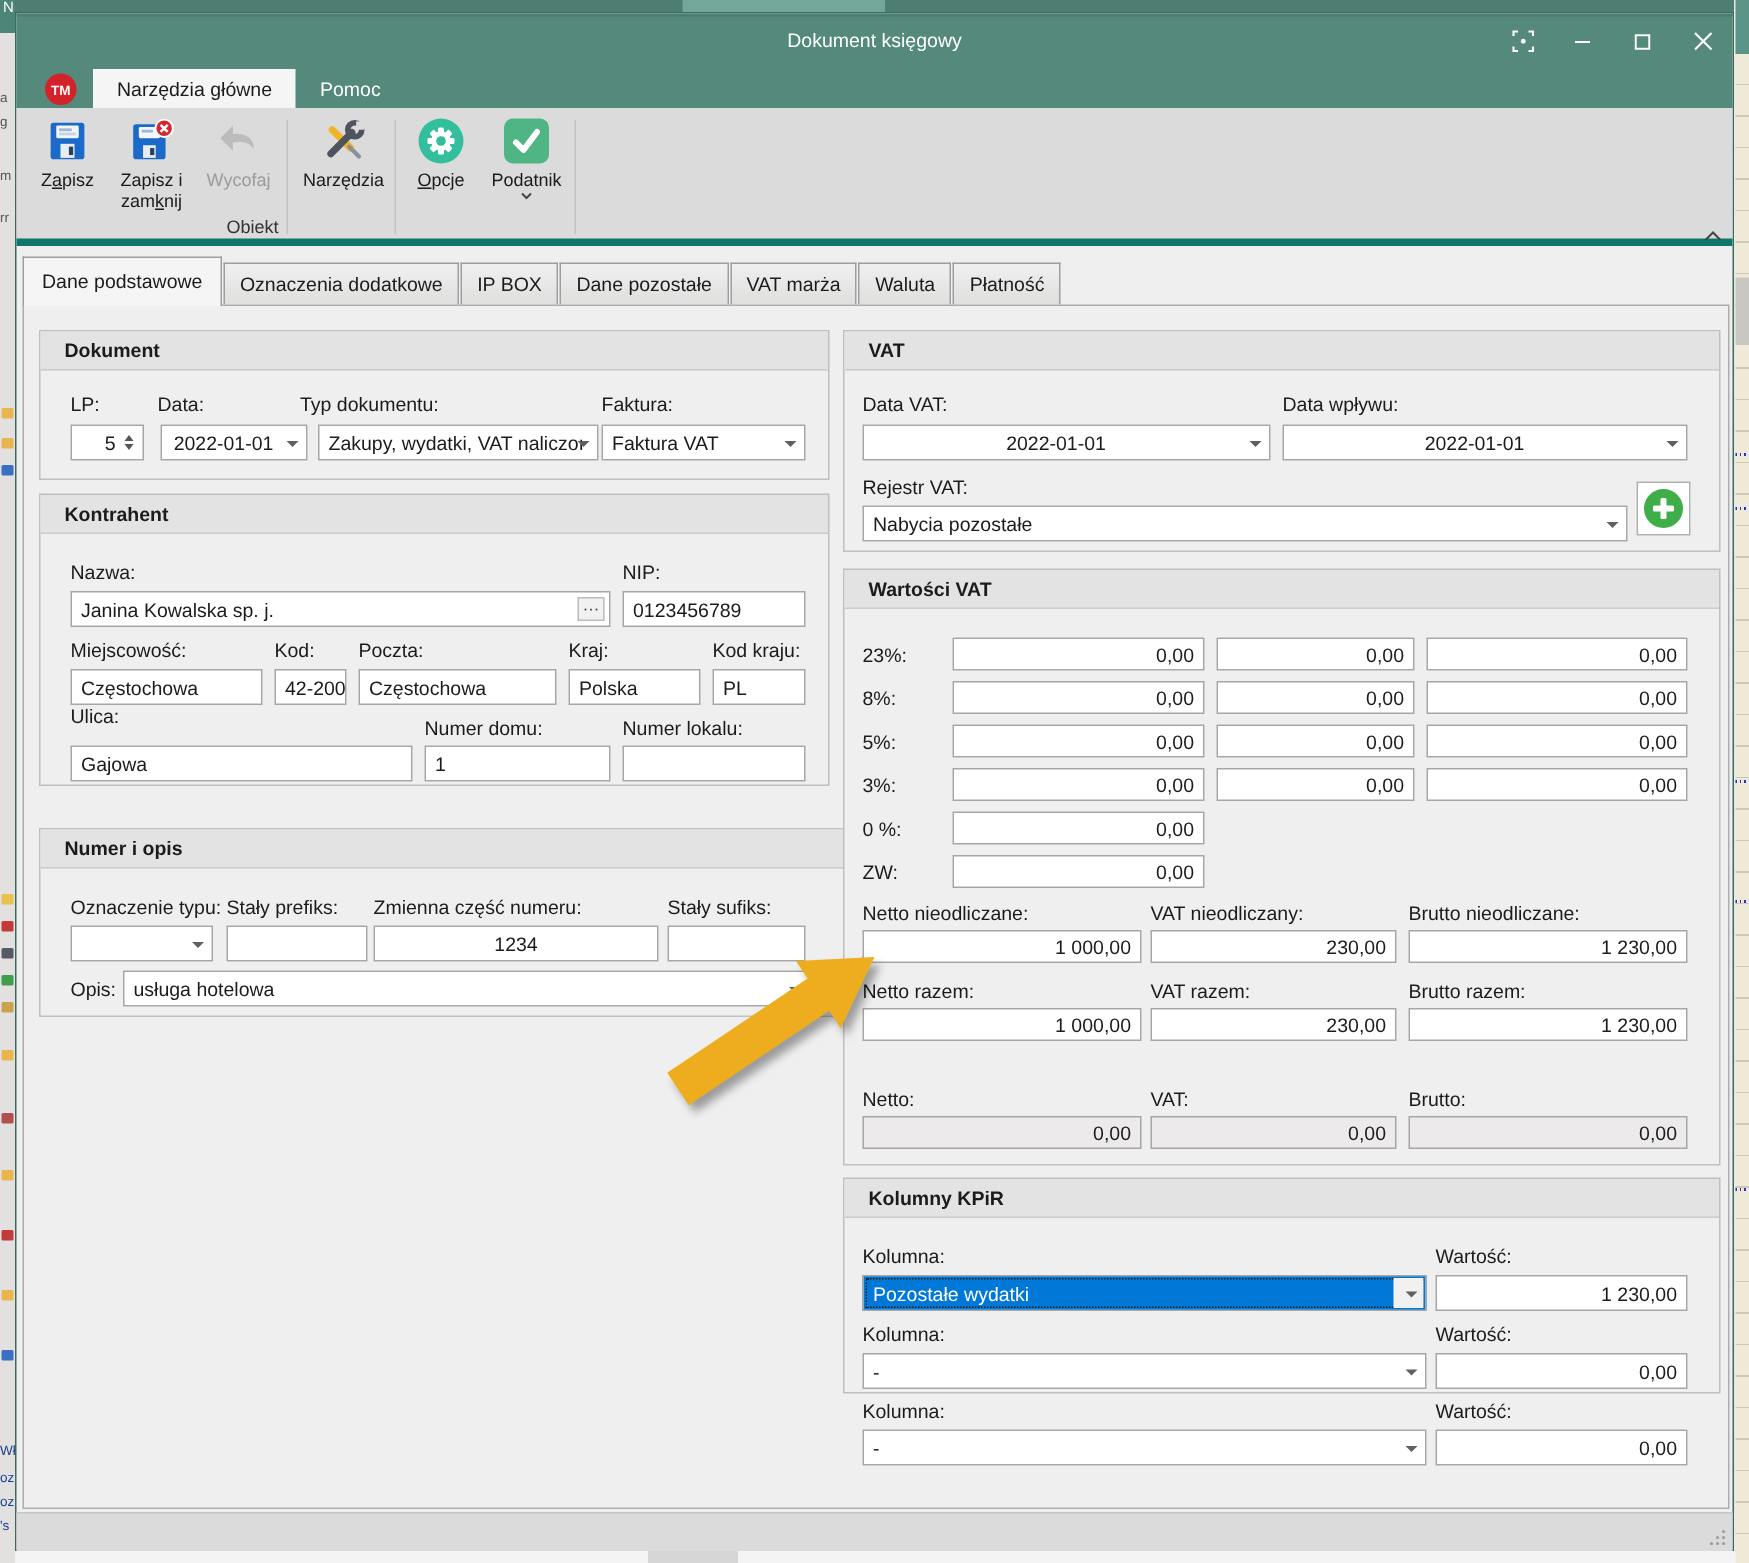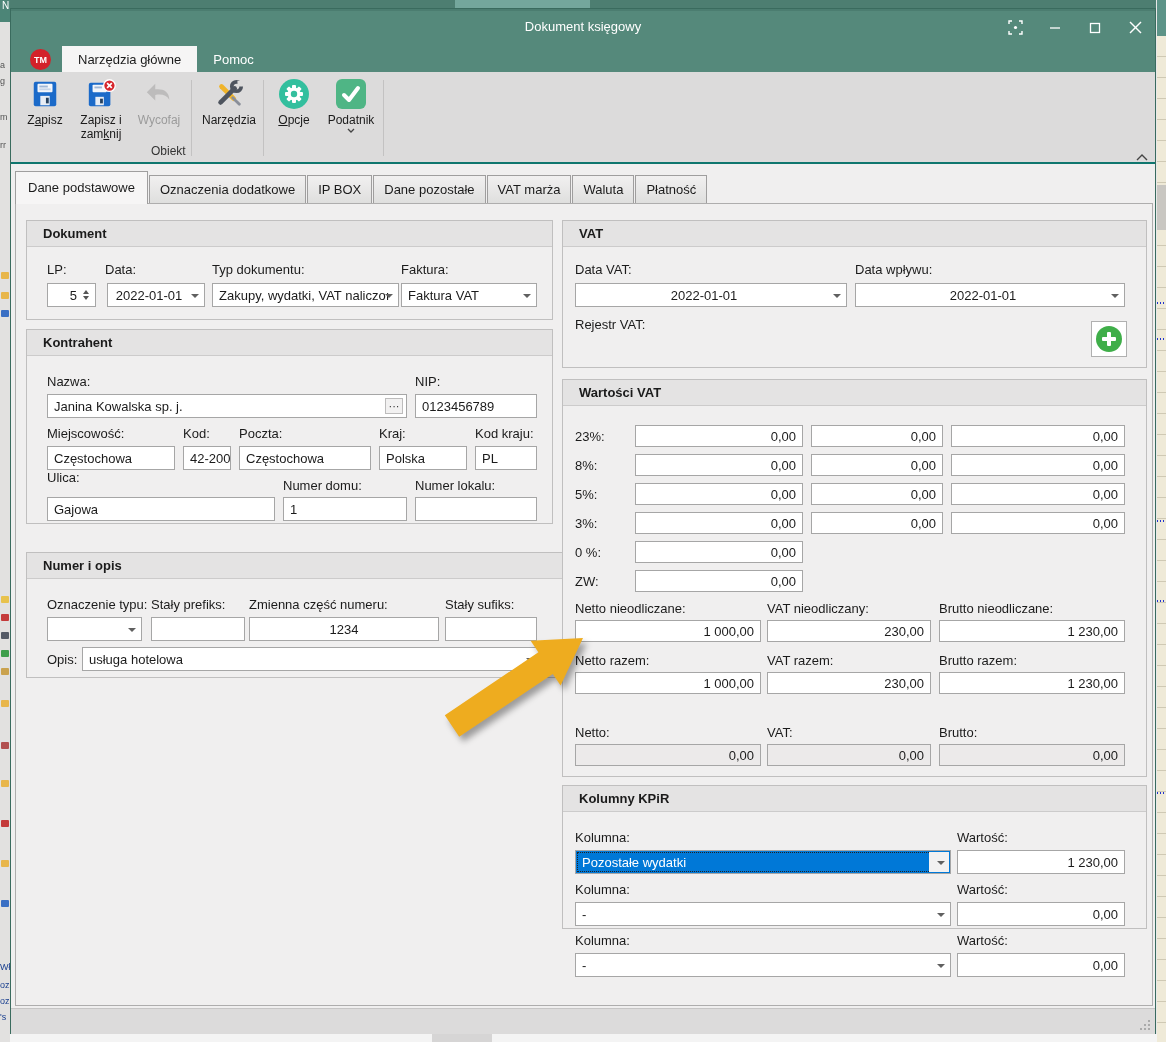--- a/index.html
+++ b/index.html
@@ -25,21 +25,21 @@
   
   .dialog{left:10px;top:8px;width:1146px;height:1026px;background:#f0efef;border:1px solid #3a6b5e;box-sizing:border-box;}
   .titlebar{position:absolute;left:0;top:0;width:100%;height:37px;background:#55897b;box-shadow:inset 0 2px 0 #4b7d70;text-decoration:underline;}
   .title{position:absolute;left:0;top:10px;width:100%;text-align:center;color:#fff;font-size:13px;}
   .winbtn{position:absolute;top:0;width:40px;height:37px;display:flex;align-items:center;justify-content:center;}
   .tabrow{position:absolute;left:0;top:37px;width:100%;height:26px;background:#55897b;display:flex;align-items:flex-end;}
   .logo{position:absolute;left:19px;top:3px;width:21px;height:21px;border-radius:50%;background:#d3222a;color:#fff;
         font-size:9px;font-weight:bold;display:flex;align-items:center;justify-content:center;}
   .rtab{height:26px;padding:0 16px;display:flex;align-items:center;color:#fff;font-size:13px;}
   .rtab.active{background:#f6f5f5;color:#1b1b1b;}
-  .ribbon{position:absolute;left:0;top:63px;width:100%;height:92px;background:#dcdbdb;border-bottom:2px solid #0f766e;box-sizing:border-box;}
+  .ribbon{position:absolute;left:0;top:63px;width:100%;height:92px;background:#dcdbdb;border-bottom:5px solid #0f766e;box-sizing:border-box;}
   .rbtn{position:absolute;top:5px;height:78px;display:flex;flex-direction:column;align-items:center;font-size:12px;}
   .rbtn .ic{width:34px;height:34px;display:flex;align-items:center;justify-content:center;}
   .rbtn .cap{margin-top:2px;text-align:center;line-height:14px;white-space:nowrap;}
   .rbtn.disabled .cap{color:#9b9b9b;}
   .u{text-decoration:underline;}
   .vsep{position:absolute;top:8px;width:1px;height:76px;background:#c3c2c2;}
   .grouplbl{position:absolute;top:72px;font-size:12px;color:#333;}
   .chev{position:absolute;}
   
   .doctabs{position:absolute;left:4px;top:160px;display:flex;align-items:flex-end;height:35px;}
@@ -269,21 +269,21 @@
       <div class="dtab">Waluta</div>
       <div class="dtab">Płatność</div>
     </div>
 
     <div class="panel">
 
       <div class="group" style="left:10px;top:16px;width:527px;height:100px">
         <div class="group-h">Dokument</div>
         <div class="lbl" style="left:20px;top:41px">LP:</div>
         <div class="lbl" style="left:78px;top:41px">Data:</div>
-        <div class="lbl" style="left:185px;top:41px">Typ dokumentu:</div>
+        <div class="lbl" style="left:173px;top:41px">Typ dokumentu:</div>
         <div class="lbl" style="left:374px;top:41px">Faktura:</div>
         <div class="inp num" style="left:20px;top:62px;width:49px;height:24px;padding-right:18px">
           <span>5</span>
           <span class="spin">
               <span class="up"></span>
               <span class="dn"></span>
             </span>
         </div>
         <div class="inp ctr combo" style="left:80px;top:62px;width:98px;height:24px">
           <span>2022-01-01</span>
@@ -378,20 +378,24 @@
         <div class="lbl" style="left:292px;top:41px">Data wpływu:</div>
         <div class="inp ctr combo" style="left:12px;top:62px;width:272px;height:24px">
           <span>2022-01-01</span>
             <span class="dd"></span>
         </div>
         <div class="inp ctr combo" style="left:292px;top:62px;width:270px;height:24px">
           <span>2022-01-01</span>
             <span class="dd"></span>
         </div>
         <div class="lbl" style="left:12px;top:96px">Rejestr VAT:</div>
+        <div class="inp combo" style="left:12px;top:116px;width:510px;height:24px">
+          <span>Nabycia pozostałe</span>
+            <span class="dd"></span>
+        </div>
         <div class="plusbtn" style="left:528px;top:100px;width:36px;height:36px">
           <svg width="28" height="28" viewBox="0 0 28 28">
             <circle cx="14" cy="14" r="13" fill="#3fae49"></circle>
             <rect x="7" y="12" width="14" height="4" rx="1" fill="#fff"></rect>
             <rect x="12" y="7" width="4" height="14" rx="1" fill="#fff"></rect>
           </svg>
         </div>
       </div>
 
       <div class="group" style="left:546px;top:175px;width:585px;height:398px">

